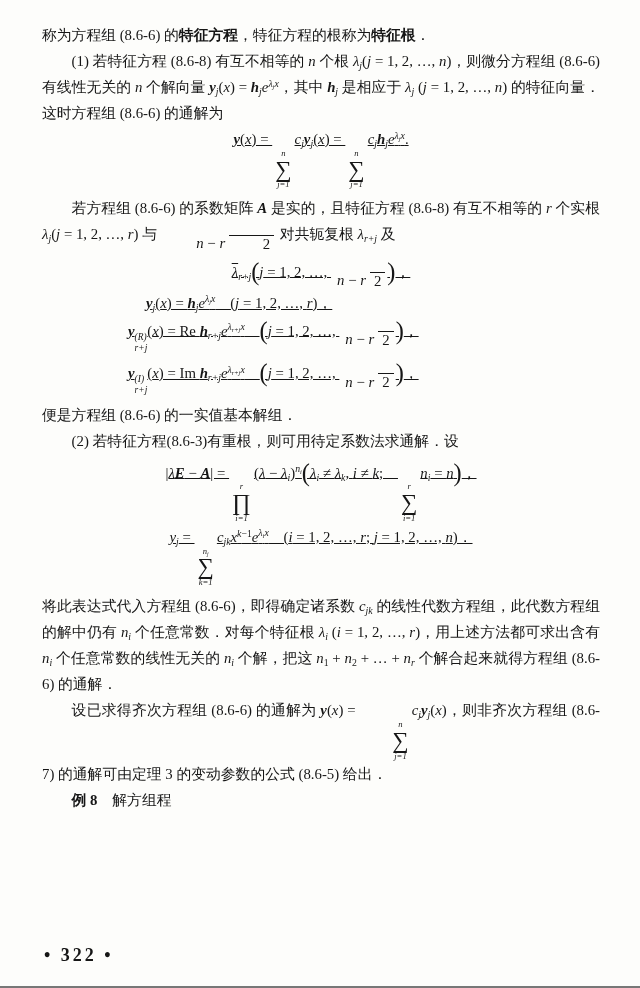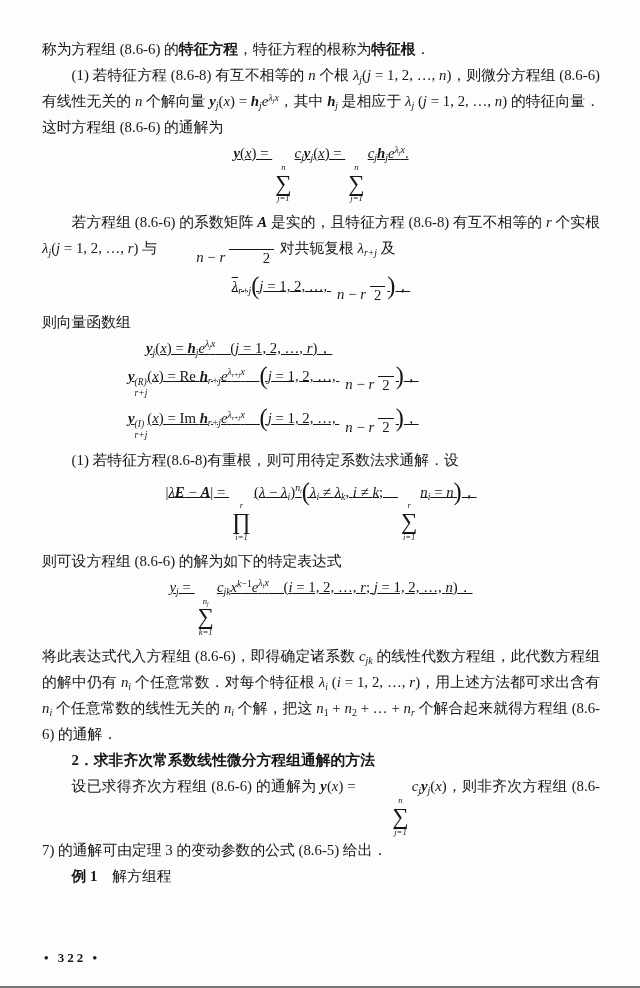--- a/index.html
+++ b/index.html
@@ -5,21 +5,21 @@
   html,body{margin:0;padding:0;background:#d8d8d4;}
   .page{
     position:relative;
     width:640px;height:988px;
     margin:0 auto;
     box-sizing:border-box;
     background:var(--paper,#fdfdfb);
     color:var(--ink,#161616);
     font-family:"Liberation Serif","DejaVu Serif",serif;
     font-size:14.8px;
-    padding:36px 40px 0 42px;
+    padding:22px 40px 0 42px;
     overflow:hidden;
     border-bottom:2px solid var(--rule,#777);
   }
   .para{line-height:26px;text-align:justify;margin:0;}
   .ind{text-indent:2em;}
   .hd{font-weight:bold;}
   .formula{line-height:1.15;margin:5px 0;text-align:center;white-space:nowrap;text-decoration:underline;}
   .formula.fl1{text-align:left;padding-left:104px;}
   .formula.fl2{text-align:left;padding-left:86px;}
   .i{font-style:italic;}
@@ -29,21 +29,21 @@
   .sup{font-size:66%;vertical-align:0.55em;line-height:0;}
   .ovl{text-decoration:overline;}
   .lg{font-size:165%;vertical-align:-0.14em;}
   .frac{display:inline-flex;flex-direction:row;align-items:center;vertical-align:-0.6em;line-height:1.15;margin:0 2px;}
   .fn{padding:0 4px;}
   .fd{border-top:1px solid currentColor;padding:0 4px;}
   .bigop{display:inline-flex;flex-direction:column;align-items:center;vertical-align:-0.8em;line-height:1;margin:0 3px;}
   .bigop .lim{font-size:58%;line-height:1.15;font-style:italic;}
   .bigop .opg{font-size:155%;line-height:0.95;font-style:normal;}
   .ss{display:inline-flex;flex-direction:column;align-items:flex-start;vertical-align:-0.45em;font-size:64%;line-height:1.2;font-style:italic;}
-  .pagenum{position:absolute;left:44px;bottom:20px;font-weight:bold;letter-spacing:3px;font-size:13px;}
+  .pagenum{position:absolute;left:44px;bottom:20px;font-weight:bold;letter-spacing:3px;font-size:18px;}
 </style>
 </head>
 <body>
 
 <div class="page">
   <p class="para">称为方程组 (8.6-6) 的<span class="b">特征方程</span>，特征方程的根称为<span class="b">特征根</span>．</p>
   <p class="para ind">(1) 若特征方程 (8.6-8) 有互不相等的 <span class="i">n</span> 个根 <span class="i">λ</span><span class="sub i">j</span>(<span class="i">j</span> = 1, 2, …, <span class="i">n</span>)，则微分方程组 (8.6-6) 有线性无关的 <span class="i">n</span> 个解向量 <span class="bi">y</span><span class="sub i">j</span>(<span class="i">x</span>) = <span class="bi">h</span><span class="sub i">j</span><span class="i">e</span><span class="sup"><span class="i">λ</span><span class="sub i">j</span><span class="i">x</span></span>，其中 <span class="bi">h</span><span class="sub i">j</span> 是相应于 <span class="i">λ</span><span class="sub i">j</span> (<span class="i">j</span> = 1, 2, …, <span class="i">n</span>) 的特征向量．这时方程组 (8.6-6) 的通解为</p>
   <div class="formula"><span class="bi">y</span>(<span class="i">x</span>) = <span class="bigop">
         <span class="lim"><span class="i">n</span></span>
         <span class="opg">∑</span>
@@ -54,55 +54,53 @@
         <span class="lim"><span class="i">j</span>=1</span>
       </span><span class="i">c</span><span class="sub i">j</span><span class="bi">h</span><span class="sub i">j</span><span class="i">e</span><span class="sup"><span class="i">λ</span><span class="sub i">j</span><span class="i">x</span></span>.</div>
   <p class="para ind">若方程组 (8.6-6) 的系数矩阵 <span class="bi">A</span> 是实的，且特征方程 (8.6-8) 有互不相等的 <span class="i">r</span> 个实根 <span class="i">λ</span><span class="sub i">j</span>(<span class="i">j</span> = 1, 2, …, <span class="i">r</span>) 与 <span class="frac">
         <span class="fn"><span class="i">n</span> − <span class="i">r</span></span>
         <span class="fd">2</span>
       </span> 对共轭复根 <span class="i">λ</span><span class="sub i">r+j</span> 及</p>
   <div class="formula"><span class="i ovl">λ</span><span class="sub i">r+j</span><span class="lg">(</span><span class="i">j</span> = 1, 2, …, <span class="frac">
         <span class="fn"><span class="i">n</span> − <span class="i">r</span></span>
         <span class="fd">2</span>
       </span><span class="lg">)</span>，</div>
-  <p class="para">则向量函数组</p>
   <div class="formula fl1"><span class="bi">y</span><span class="sub i">j</span>(<span class="i">x</span>) = <span class="bi">h</span><span class="sub i">j</span><span class="i">e</span><span class="sup"><span class="i">λ</span><span class="sub i">j</span><span class="i">x</span></span>　(<span class="i">j</span> = 1, 2, …, <span class="i">r</span>)，</div>
   <div class="formula fl2"><span class="bi">y</span><span class="ss">
         <span>(R)</span>
         <span><span class="i">r+j</span></span>
       </span>(<span class="i">x</span>) = Re <span class="bi">h</span><span class="sub i">r+j</span><span class="i">e</span><span class="sup"><span class="i">λ</span><span class="sub i">r+j</span><span class="i">x</span></span>　<span class="lg">(</span><span class="i">j</span> = 1, 2, …, <span class="frac">
         <span class="fn"><span class="i">n</span> − <span class="i">r</span></span>
         <span class="fd">2</span>
       </span><span class="lg">)</span>，</div>
   <div class="formula fl2"><span class="bi">y</span><span class="ss">
         <span>(I)</span>
         <span><span class="i">r+j</span></span>
       </span>(<span class="i">x</span>) = Im <span class="bi">h</span><span class="sub i">r+j</span><span class="i">e</span><span class="sup"><span class="i">λ</span><span class="sub i">r+j</span><span class="i">x</span></span>　<span class="lg">(</span><span class="i">j</span> = 1, 2, …, <span class="frac">
         <span class="fn"><span class="i">n</span> − <span class="i">r</span></span>
         <span class="fd">2</span>
       </span><span class="lg">)</span>，</div>
-  <p class="para ind">(1) 若特征方程(8.6-8)有重根，则可用待定系数法求通解．设</p>
+  <p class="para">便是方程组 (8.6-6) 的一实值基本解组．</p>
+  <p class="para ind">(2) 若特征方程(8.6-3)有重根，则可用待定系数法求通解．设</p>
   <div class="formula">|<span class="i">λ</span><span class="bi">E</span> − <span class="bi">A</span>| = <span class="bigop">
         <span class="lim"><span class="i">r</span></span>
         <span class="opg">∏</span>
         <span class="lim"><span class="i">i</span>=1</span>
       </span>(<span class="i">λ</span> − <span class="i">λ</span><span class="sub i">i</span>)<span class="sup"><span class="i">n</span><span class="sub i">i</span></span><span class="lg">(</span><span class="i">λ</span><span class="sub i">i</span> ≠ <span class="i">λ</span><span class="sub i">k</span>, <span class="i">i</span> ≠ <span class="i">k</span>;　<span class="bigop">
         <span class="lim"><span class="i">r</span></span>
         <span class="opg">∑</span>
         <span class="lim"><span class="i">i</span>=1</span>
       </span><span class="i">n</span><span class="sub i">i</span> = <span class="i">n</span><span class="lg">)</span>，</div>
-  <p class="para">则可设方程组 (8.6-6) 的解为如下的特定表达式</p>
   <div class="formula"><span class="i">y</span><span class="sub i">j</span> = <span class="bigop">
         <span class="lim"><span class="i">n</span><span class="sub">j</span></span>
         <span class="opg">∑</span>
         <span class="lim"><span class="i">k</span>=1</span>
       </span><span class="i">c</span><span class="sub i">jk</span><span class="i">x</span><span class="sup"><span class="i">k</span>−1</span><span class="i">e</span><span class="sup"><span class="i">λ</span><span class="sub i">i</span><span class="i">x</span></span>　(<span class="i">i</span> = 1, 2, …, <span class="i">r</span>; <span class="i">j</span> = 1, 2, …, <span class="i">n</span>)．</div>
   <p class="para">将此表达式代入方程组 (8.6-6)，即得确定诸系数 <span class="i">c</span><span class="sub i">jk</span> 的线性代数方程组，此代数方程组的解中仍有 <span class="i">n</span><span class="sub i">i</span> 个任意常数．对每个特征根 <span class="i">λ</span><span class="sub i">i</span> (<span class="i">i</span> = 1, 2, …, <span class="i">r</span>)，用上述方法都可求出含有 <span class="i">n</span><span class="sub i">i</span> 个任意常数的线性无关的 <span class="i">n</span><span class="sub i">i</span> 个解，把这 <span class="i">n</span><span class="sub">1</span> + <span class="i">n</span><span class="sub">2</span> + … + <span class="i">n</span><span class="sub i">r</span> 个解合起来就得方程组 (8.6-6) 的通解．</p>
-  <p class="para ind hd">2．求非齐次常系数线性微分方程组通解的方法</p>
   <p class="para ind">设已求得齐次方程组 (8.6-6) 的通解为 <span class="bi">y</span>(<span class="i">x</span>) = <span class="bigop">
         <span class="lim"><span class="i">n</span></span>
         <span class="opg">∑</span>
         <span class="lim"><span class="i">j</span>=1</span>
       </span><span class="i">c</span><span class="sub i">j</span><span class="bi">y</span><span class="sub i">j</span>(<span class="i">x</span>)，则非齐次方程组 (8.6-7) 的通解可由定理 3 的变动参数的公式 (8.6-5) 给出．</p>
-  <p class="para ind"><span class="b">例 1</span>　解方组程</p>
+  <p class="para ind"><span class="b">例 8</span>　解方组程</p>
 
   <div class="pagenum">• 322 •</div>
 </div>
 
 </body></html>

